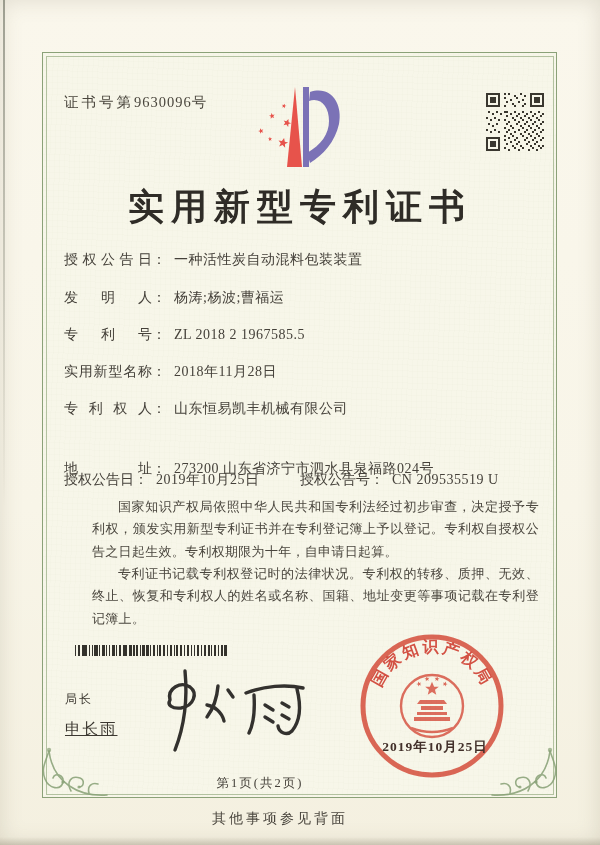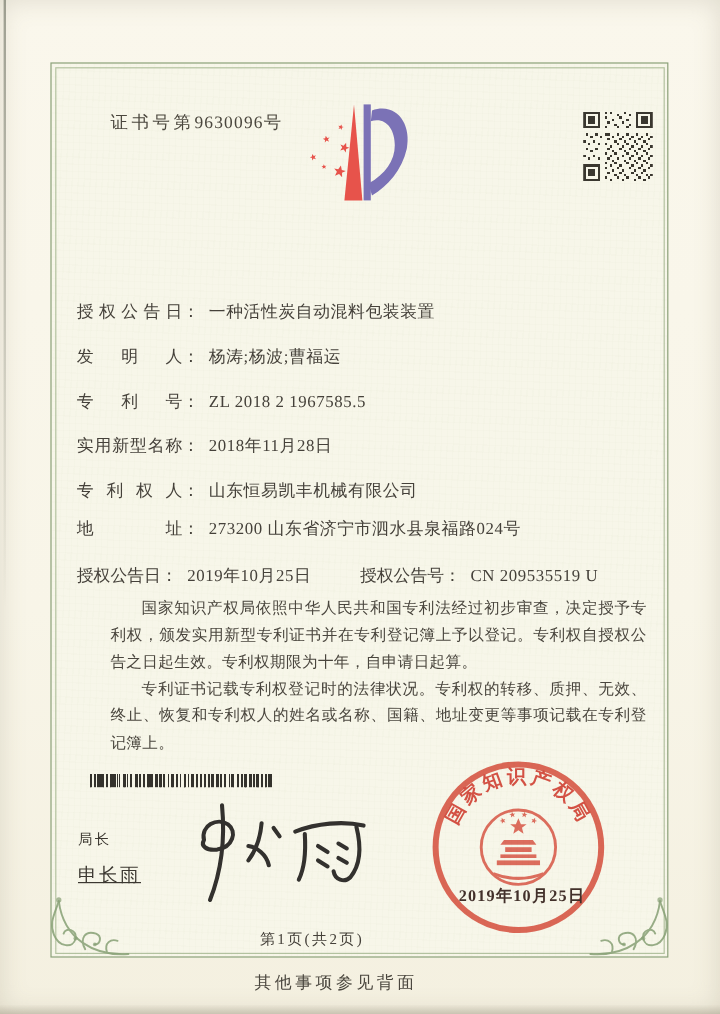--- a/index.html
+++ b/index.html
@@ -22,21 +22,21 @@
   }
   .frame .inner-line{position:absolute;inset:2.5px;border:1px solid #b3c2a0;pointer-events:none;}
   .frame .texture{position:absolute;inset:0;pointer-events:none;opacity:.55;
     background:
       repeating-linear-gradient(92deg,rgba(176,190,146,.07) 0 1px,transparent 1px 5px),
       repeating-linear-gradient(2deg,rgba(176,190,146,.05) 0 1px,transparent 1px 6px);}
   .corner{position:absolute;width:72px;height:72px;color:#87a075;}
   .corner.bl{left:-6px;bottom:-8px;}
   .corner.br{right:-6px;bottom:-8px;transform:scaleX(-1);}
 
-  .cert-number{position:absolute;left:64px;top:93px;font-size:14.5px;letter-spacing:3px;color:#4a463d;margin-left:28px;}
+  .cert-number{position:absolute;left:64px;top:93px;font-size:14.5px;letter-spacing:3px;color:#4a463d;}
   .cert-number b{font-weight:normal;letter-spacing:1px;}
 
   .logo{position:absolute;left:247px;top:79px;width:96px;height:102px;}
   .qr{position:absolute;left:486px;top:91px;width:58px;height:62px;}
 
   .title{
     position:absolute;left:0;top:183px;width:600px;text-align:center;
     font-size:36px;font-weight:600;letter-spacing:7px;color:#2f2c27;
   }
 
@@ -138,37 +138,38 @@
         <rect x="1" y="23" width="5" height="5"></rect>
     </g>
     <g fill="#3a372f">
       <rect x="2" y="2" width="3" height="3"></rect>
         <rect x="24" y="2" width="3" height="3"></rect>
         <rect x="2" y="24" width="3" height="3"></rect>
       <path d="M9 0h1v1h-1z M11 0h1v1h-1z M14 1h1v1h-1z M17 0h1v1h-1z M19 1h1v1h-1z M9 2h1v1h-1z M12 3h1v1h-1z M15 2h1v1h-1z M18 3h1v1h-1z M10 4h1v1h-1z M13 5h1v1h-1z M16 4h1v1h-1z M19 5h1v1h-1z M9 6h1v1h-1z M14 6h1v1h-1z M18 6h1v1h-1z M1 9h1v1h-1z M3 10h1v1h-1z M5 9h1v1h-1z M7 10h1v1h-1z M0 12h1v1h-1z M2 13h1v1h-1z M4 12h1v1h-1z M6 13h1v1h-1z M1 15h1v1h-1z M3 16h1v1h-1z M5 15h1v1h-1z M0 18h1v1h-1z M2 19h1v1h-1z M4 18h1v1h-1z M6 19h1v1h-1z M9 9h2v1h-2z M12 10h1v1h-1z M14 9h1v1h-1z M16 10h1v1h-1z M18 9h1v1h-1z M20 10h1v1h-1z M22 9h1v1h-1z M24 10h1v1h-1z M26 9h1v1h-1z M28 10h1v1h-1z M10 11h1v1h-1z M13 12h1v1h-1z M15 11h1v1h-1z M17 12h1v1h-1z M19 11h1v1h-1z M21 12h1v1h-1z M23 11h1v1h-1z M25 12h1v1h-1z M27 11h1v1h-1z M9 13h1v1h-1z M11 14h1v1h-1z M14 13h1v1h-1z M16 14h1v1h-1z M18 13h1v1h-1z M20 14h1v1h-1z M22 13h1v1h-1z M24 14h1v1h-1z M26 13h1v1h-1z M28 14h1v1h-1z M10 15h1v1h-1z M12 16h1v1h-1z M15 15h1v1h-1z M17 16h1v1h-1z M19 15h1v1h-1z M21 16h1v1h-1z M23 15h1v1h-1z M25 16h1v1h-1z M27 15h1v1h-1z M9 17h1v1h-1z M11 18h1v1h-1z M13 17h1v1h-1z M16 18h1v1h-1z M18 17h1v1h-1z M20 18h1v1h-1z M22 17h1v1h-1z M24 18h1v1h-1z M26 17h1v1h-1z M28 18h1v1h-1z M10 19h1v1h-1z M12 20h1v1h-1z M14 19h1v1h-1z M17 20h1v1h-1z M19 19h1v1h-1z M21 20h1v1h-1z M23 19h1v1h-1z M25 20h1v1h-1z M27 19h1v1h-1z M9 21h1v1h-1z M11 22h1v1h-1z M13 21h1v1h-1z M15 22h1v1h-1z M18 21h1v1h-1z M20 22h1v1h-1z M22 21h1v1h-1z M24 22h1v1h-1z M26 21h1v1h-1z M28 22h1v1h-1z M9 23h1v1h-1z M12 24h1v1h-1z M14 23h1v1h-1z M16 24h1v1h-1z M19 23h1v1h-1z M21 24h1v1h-1z M23 23h1v1h-1z M25 24h1v1h-1z M27 23h1v1h-1z M10 25h1v1h-1z M13 26h1v1h-1z M15 25h1v1h-1z M17 26h1v1h-1z M20 25h1v1h-1z M22 26h1v1h-1z M24 25h1v1h-1z M26 26h1v1h-1z M28 26h1v1h-1z M9 27h1v1h-1z M11 28h1v1h-1z M14 27h1v1h-1z M16 28h1v1h-1z M18 27h1v1h-1z M21 28h1v1h-1z M23 27h1v1h-1z M25 28h1v1h-1z M27 27h1v1h-1z"></path>
     </g>
   </svg>
 
+  <div class="title">实用新型专利证书</div>
 
   <div class="row" style="top:251px">
     <span class="flabel">授权公告日</span><span class="colon">：</span><span class="fvalue">一种活性炭自动混料包装装置</span>
   </div>
   <div class="row" style="top:289px">
     <span class="flabel">发明人</span><span class="colon">：</span><span class="fvalue">杨涛;杨波;曹福运</span>
   </div>
   <div class="row" style="top:326px">
     <span class="flabel">专利号</span><span class="colon">：</span><span class="fvalue">ZL 2018 2 1967585.5</span>
   </div>
   <div class="row" style="top:363px">
     <span class="flabel">实用新型名称</span><span class="colon">：</span><span class="fvalue">2018年11月28日</span>
   </div>
   <div class="row" style="top:400px">
     <span class="flabel">专利权人</span><span class="colon">：</span><span class="fvalue">山东恒易凯丰机械有限公司</span>
   </div>
-  <div class="row" style="top:432px">
+  <div class="row" style="top:460px">
     <span class="flabel">地址</span><span class="colon">：</span><span class="fvalue">273200 山东省济宁市泗水县泉福路024号</span>
   </div>
 
   <div class="row" style="top:471px">
     <span>授权公告日</span><span class="colon">：</span><span class="fvalue">2019年10月25日</span>
     <span class="grant2"><span>授权公告号</span><span class="colon">：</span><span class="fvalue">CN 209535519 U</span></span>
   </div>
 
   <div class="paras">
     <p>国家知识产权局依照中华人民共和国专利法经过初步审查，决定授予专利权，颁发实用新型专利证书并在专利登记簿上予以登记。专利权自授权公告之日起生效。专利权期限为十年，自申请日起算。</p>

